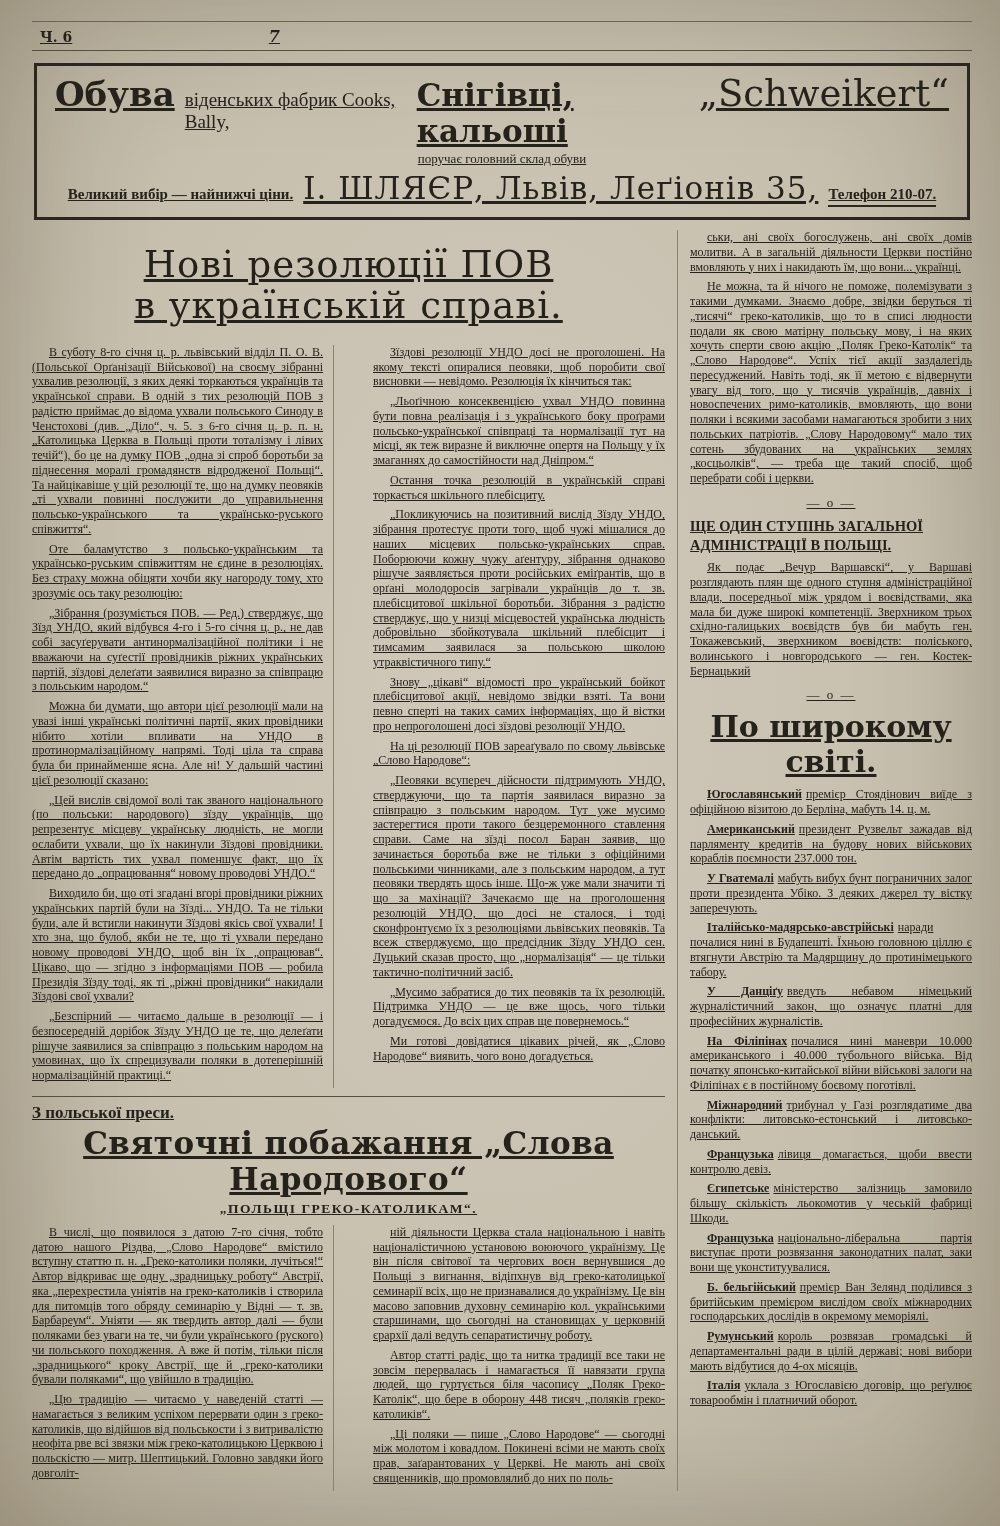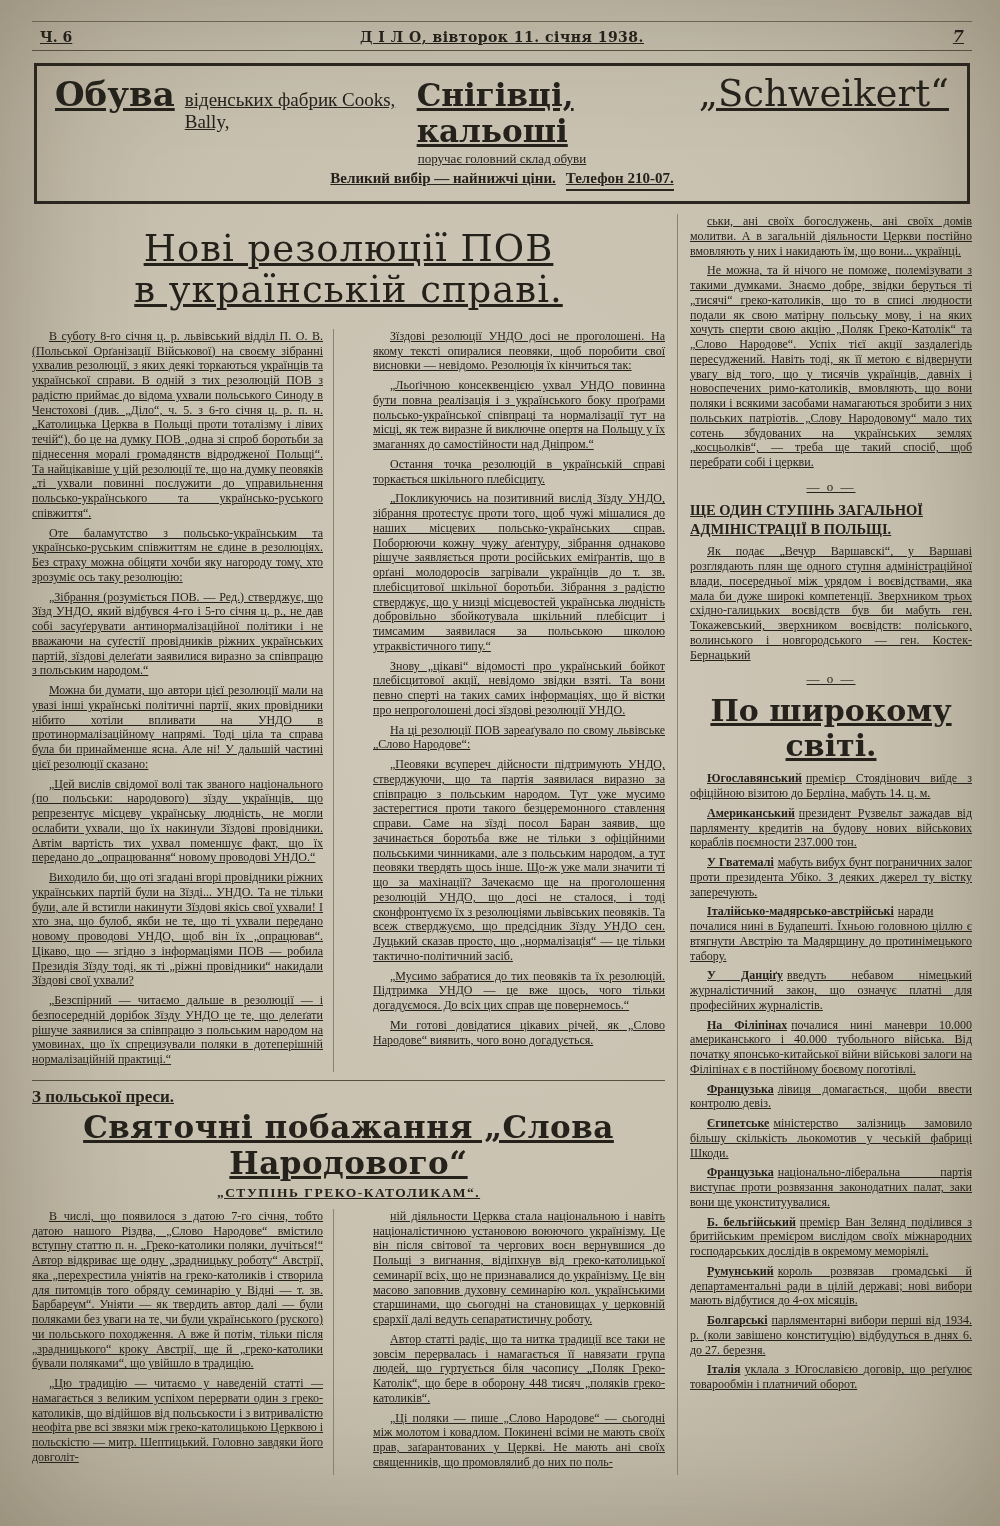--- a/index.html
+++ b/index.html
@@ -77,34 +77,34 @@
   .world-title { font-family:"DejaVu Serif",serif; font-size:30px; font-weight:bold; text-align:center; margin:2px 0 8px; }
   .news-item b { margin-right:4px; }
 </style>
 </head>
 <body>
 
 <div class="page">
 
   <div class="topbar">
     <span class="issue">Ч. 6</span>
-    <span class="masthead">Д І Л О,  вівторок 11. січня 1938.</span>
     <span class="pageno">7</span>
   </div>
 
   <div class="adbox">
     <div class="ad-row1">
       <span class="ad-word1">Обува</span>
       <span class="ad-fact">віденських фабрик Cooks, Bally,</span>
       <span class="ad-prod">Снігівці, кальоші</span>
       <span class="ad-brand">„Schweikert“</span>
     </div>
     <div class="ad-row2">поручає головний склад обуви</div>
     <div class="ad-row3">
       <span class="ad-note">Великий вибір — найнижчі ціни.</span>
+      <span class="ad-addr">І. ШЛЯЄР, Львів, Леґіонів 35,</span>
       <span class="ad-phone">Телефон 210-07.</span>
     </div>
   </div>
 
   <div class="content">
 
     <div class="col-main">
 
       <h1 class="headline">
         <span>Нові резолюції ПОВ</span><br>
@@ -130,21 +130,21 @@
           <p class="body">На ці резолюції ПОВ зареаґувало по свому львівське „Слово Народове“:</p>
           <p class="body">„Пеовяки всупереч дійсности підтримують УНДО, стверджуючи, що та партія заявилася виразно за співпрацю з польським народом. Тут уже мусимо застерегтися проти такого безцеремонного ставлення справи. Саме на зїзді посол Баран заявив, що зачинається боротьба вже не тільки з офіційними польськими чинниками, але з польським народом, а тут пеовяки твердять щось інше. Що-ж уже мали значити ті що за махінації? Зачекаємо ще на проголошення резолюцій УНДО, що досі не сталося, і тоді сконфронтуємо їх з резолюціями львівських пеовяків. Та всеж стверджуємо, що предсідник Зїзду УНДО сен. Луцький сказав просто, що „нормалізація“ — це тільки тактично-політичний засіб.</p>
           <p class="body">„Мусимо забратися до тих пеовяків та їх резолюцій. Підтримка УНДО — це вже щось, чого тільки догадуємося. До всіх цих справ ще повернемось.“</p>
           <p class="body">Ми готові довідатися цікавих річей, як „Слово Народове“ виявить, чого воно догадується.</p>
         </div>
       </div>
 
       <div class="press">
         <div class="press-kicker">З польської преси.</div>
         <div class="press-title">Святочні побажання „Слова Народового“</div>
-        <div class="press-subtitle">„СТУПІНЬ ГРЕКО-КАТОЛИКАМ“.</div>
+        <div class="press-subtitle">„ПОЛЬЩІ ГРЕКО-КАТОЛИКАМ“.</div>
         <div class="twocol">
           <div class="tcolA">
             <p class="body">В числі, що появилося з датою 7-го січня, тобто датою нашого Різдва, „Слово Народове“ вмістило вступну статтю п. н. „Греко-католики поляки, лучіться!“ Автор відкриває ще одну „зрадницьку роботу“ Австрії, яка „перехрестила уніятів на греко-католиків і створила для питомців того обряду семинарію у Відні — т. зв. Барбареум“. Уніяти — як твердить автор далі — були поляками без уваги на те, чи були українського (руского) чи польського походження. А вже й потім, тільки після „зрадницького“ кроку Австрії, ще й „греко-католики бували поляками“, що увійшло в традицію.</p>
             <p class="body">„Цю традицію — читаємо у наведеній статті — намагається з великим успіхом перервати один з греко-католиків, що відійшов від польськости і з витривалістю неофіта рве всі звязки між греко-католицькою Церквою і польскістю — митр. Шептицький. Головно завдяки його довголіт-</p>
           </div>
           <div class="tcolB">
             <p class="body">ній діяльности Церква стала національною і навіть націоналістичною установою воюючого українізму. Це він після світової та чергових воєн вернувшися до Польщі з вигнання, відіпхнув від греко-католицької семинарії всіх, що не признавалися до українізму. Це він масово заповнив духовну семинарію кол. українськими старшинами, що сьогодні на становищах у церковній єрархії далі ведуть сепаратистичну роботу.</p>
             <p class="body">Автор статті радіє, що та нитка традиції все таки не зовсім перервалась і намагається її навязати група людей, що гуртується біля часопису „Поляк Греко-Католік“, що бере в оборону 448 тисяч „поляків греко-католиків“.</p>
             <p class="body">„Ці поляки — пише „Слово Народове“ — сьогодні між молотом і ковадлом. Покинені всіми не мають своїх прав, заґарантованих у Церкві. Не мають ані своїх священників, що промовлялиб до них по поль-</p>
           </div>
@@ -164,23 +164,23 @@
       <div class="sep">— о —</div>
 
       <div class="world-title">По широкому світі.</div>
 
       <p class="news-item"><b>Югославянський</b><span>премієр Стоядінович виїде з офіційною візитою до Берліна, мабуть 14. ц. м.</span></p>
       <p class="news-item"><b>Американський</b><span>президент Рузвельт зажадав від парляменту кредитів на будову нових військових кораблів поємности 237.000 тон.</span></p>
       <p class="news-item"><b>У Гватемалі</b><span>мабуть вибух бунт пограничних залог проти президента Убіко. З деяких джерел ту вістку заперечують.</span></p>
       <p class="news-item"><b>Італійсько-мадярсько-австрійські</b><span>наради почалися нині в Будапешті. Їхньою головною ціллю є втягнути Австрію та Мадярщину до протинімецького табору.</span></p>
       <p class="news-item"><b>У Данціґу</b><span>введуть небавом німецький журналістичний закон, що означує платні для професійних журналістів.</span></p>
       <p class="news-item"><b>На Філіпінах</b><span>почалися нині маневри 10.000 американського і 40.000 тубольного війська. Від початку японсько-китайської війни військові залоги на Філіпінах є в постійному боєвому поготівлі.</span></p>
+      <p class="news-item"><b>Міжнародний</b><span>трибунал у Газі розглядатиме два конфлікти: литовсько-естонський і литовсько-данський.</span></p>
       <p class="news-item"><b>Французька</b><span>лівиця домагається, щоби ввести контролю девіз.</span></p>
       <p class="news-item"><b>Єгипетське</b><span>міністерство залізниць замовило більшу скількість льокомотив у чеській фабриці Шкоди.</span></p>
       <p class="news-item"><b>Французька</b><span>національно-ліберальна партія виступає проти розвязання законодатних палат, заки вони ще уконституувалися.</span></p>
       <p class="news-item"><b>Б. бельгійський</b><span>премієр Ван Зелянд поділився з бритійським премієром вислідом своїх міжнародних господарських дослідів в окремому меморіялі.</span></p>
       <p class="news-item"><b>Румунський</b><span>король розвязав громадські й департаментальні ради в цілій державі; нові вибори мають відбутися до 4-ох місяців.</span></p>
-      <p class="news-item"><b>Болгарські</b><span>парляментарні вибори перші від 1934. р. (коли завішено конституцію) відбудуться в днях 6. до 27. березня.</span></p>
       <p class="news-item"><b>Італія</b><span>уклала з Югославією договір, що реґулює товарообмін і платничий оборот.</span></p>
 
     </div>
   </div>
 </div>
 
 </body></html>

